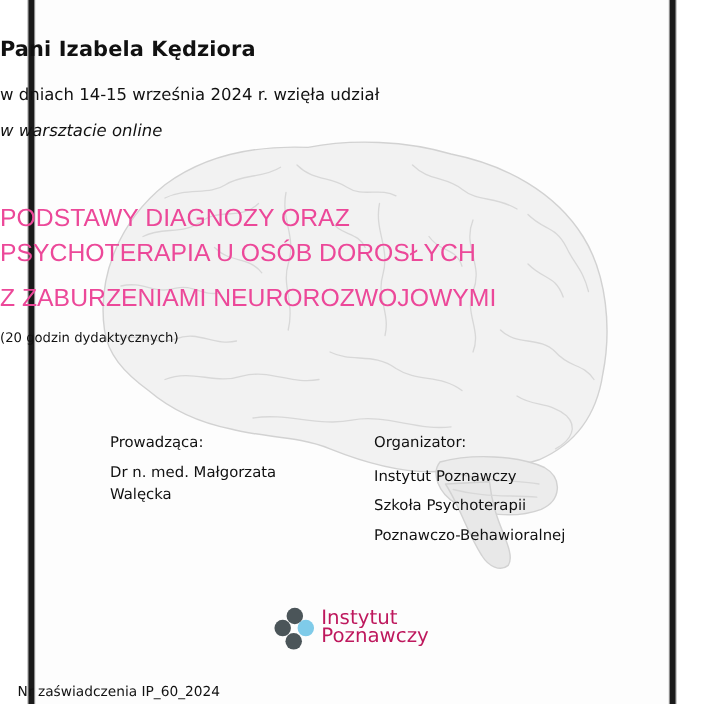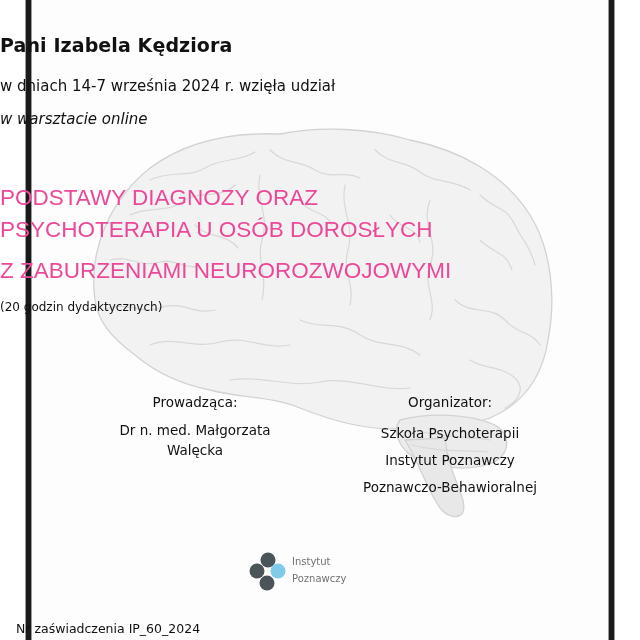--- a/index.html
+++ b/index.html
@@ -13,31 +13,31 @@
   .watermark { position: absolute; left: 0; top: 0; width: 640px; height: 640px; pointer-events: none; }
   .txt { position: absolute; left: 0; width: 640px; text-align: left; white-space: nowrap; }
   .name { top: 34px; font-size: 19px; font-weight: bold; letter-spacing: 0.1px; }
   .line2 { top: 77px; font-size: 15px; }
   .line3 { top: 110px; font-size: 15px; font-style: italic; }
   .title { font-family: "Liberation Sans", sans-serif; font-size: 22.5px; color: #ec4899; }
   .t1 { top: 185px; }
   .t2 { top: 217px; }
   .t3 { top: 258px; }
   .hours { top: 300px; font-size: 12px; }
-  .col { position: absolute; text-align: center; font-size: 13.5px; white-space: nowrap; }
+  .col { position: absolute; text-align: left; font-size: 13.5px; white-space: nowrap; }
   .col-left { left: 100px; width: 190px; top: 394px; }
   .col-right { left: 340px; width: 220px; top: 394px; }
   .col .row { display: block; }
   .col-left .label { margin-bottom: 10px; }
   .col-left .v1 { line-height: 20px; }
   .col-right .label { margin-bottom: 10px; }
   .col-right .v { line-height: 27px; }
   .logo { position: absolute; left: 249px; top: 551px; width: 150px; height: 44px; }
   .logo-icon { position: absolute; left: 0; top: 0; width: 40px; height: 42px; }
-  .logo-text { position: absolute; left: 43px; top: 2px; font-size: 10px; line-height: 17px; color: #737373; }
+  .logo-text { position: absolute; left: 43px; top: 2px; font-size: 18px; line-height: 17px; color: #be185d; }
   .cert { top: 621px; font-size: 12.5px; margin-left: 16px; }
 </style>
 </head>
 <body>
 
 <div class="page"></div>
 <div class="frame-left"></div>
 <div class="frame-right"></div>
 
 <svg class="watermark" viewBox="0 0 640 640" xmlns="http://www.w3.org/2000/svg">
@@ -69,38 +69,38 @@
     <path d="M195,225 C210,240 225,232 238,248"></path>
     <path d="M300,200 C310,215 325,210 332,225"></path>
     <path d="M390,215 C400,230 415,225 420,242"></path>
     <path d="M480,240 C495,255 505,250 512,270"></path>
     <path d="M415,430 C440,438 465,436 490,440"></path>
     <path d="M412,445 C438,452 462,450 488,452"></path>
   </g>
 </svg>
 
 <div class="txt name">Pani Izabela Kędziora</div>
-<div class="txt line2">w dniach 14-7 września 2024 r. wzięła udział</div>
+<div class="txt line2">w dniach 14-15 września 2024 r. wzięła udział</div>
 <div class="txt line3">w warsztacie online</div>
 
 <div class="txt title t1">PODSTAWY DIAGNOZY ORAZ</div>
 <div class="txt title t2">PSYCHOTERAPIA U OSÓB DOROSŁYCH</div>
 <div class="txt title t3">Z ZABURZENIAMI NEUROROZWOJOWYMI</div>
 <div class="txt hours">(20 godzin dydaktycznych)</div>
 
 <div class="col col-left">
   <span class="row label">Prowadząca:</span>
   <span class="row v1">Dr n. med. Małgorzata</span>
   <span class="row v1">Walęcka</span>
 </div>
 
 <div class="col col-right">
   <span class="row label">Organizator:</span>
+  <span class="row v">Instytut Poznawczy</span>
   <span class="row v">Szkoła Psychoterapii</span>
-  <span class="row v">Instytut Poznawczy</span>
   <span class="row v">Poznawczo-Behawioralnej</span>
 </div>
 
 <div class="logo">
   <svg class="logo-icon" viewBox="0 0 40 42" xmlns="http://www.w3.org/2000/svg">
     <circle cx="19" cy="9" r="7.5" fill="#4b5559"></circle>
     <circle cx="8" cy="20" r="7.5" fill="#4b5559"></circle>
     <circle cx="29" cy="20" r="7.5" fill="#7fcbe9"></circle>
     <circle cx="18" cy="32" r="7.5" fill="#4b5559"></circle>
   </svg>

